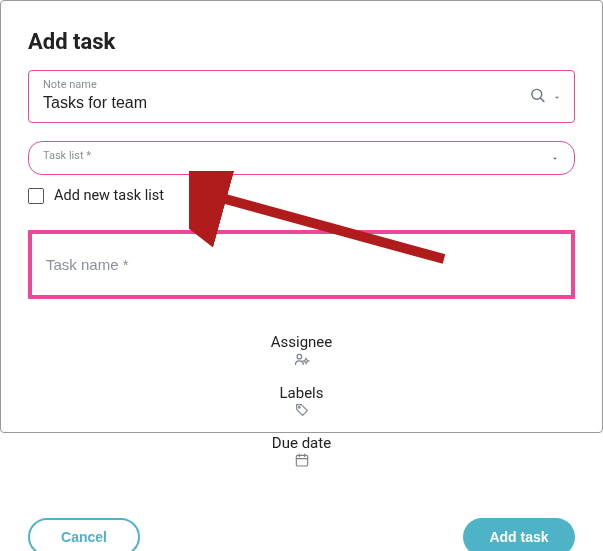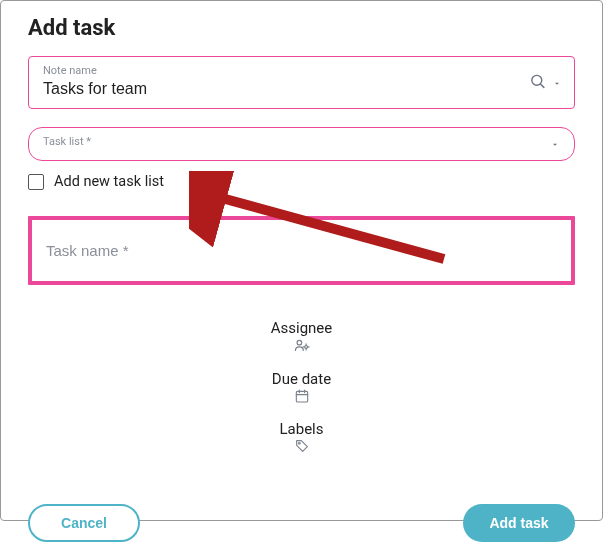--- a/index.html
+++ b/index.html
@@ -9,25 +9,25 @@
     }
     body {
       font-family: -apple-system, BlinkMacSystemFont, "Segoe UI", Roboto, Helvetica, Arial, sans-serif;
       background: #fff;
       width: 603px;
       height: 551px;
       overflow: hidden;
     }
     .modal {
       width: 603px;
-      height: 521px;
+      height: 433px;
       border: 1px solid #999;
       border-radius: 4px;
       background: #fff;
-      padding: 14px 27px 20px 27px;
+      padding: 28px 27px 20px 27px;
       position: relative;
     }
     .modal-title {
       font-size: 22px;
       font-weight: 700;
       color: #222;
       margin-bottom: 16px;
     }
     .field {
       border: 1px solid #ec4899;
@@ -205,37 +205,37 @@
           <circle cx="18.5" cy="14" r="2"></circle>
           <line x1="18.5" y1="9.8" x2="18.5" y2="11.5"></line>
           <line x1="18.5" y1="16.5" x2="18.5" y2="18.2"></line>
           <line x1="14.3" y1="14" x2="16" y2="14"></line>
           <line x1="21" y1="14" x2="22.7" y2="14"></line>
         </svg>
     </span>
   </div>
 
   <div class="meta-row">
+    <span class="meta-label">Labels</span>
+    <span class="meta-icon">
+      <svg width="16" height="16" viewBox="0 0 24 24" fill="none" stroke="currentColor" stroke-width="1.7" stroke-linecap="round" stroke-linejoin="round">
+          <path d="M20 13l-7 7-9-9V4h7l9 9z"></path>
+          <circle cx="8" cy="8" r="1.3"></circle>
+        </svg>
+    </span>
+  </div>
+
+  <div class="meta-row">
     <span class="meta-label">Due date</span>
     <span class="meta-icon">
       <svg width="16" height="16" viewBox="0 0 24 24" fill="none" stroke="currentColor" stroke-width="1.7" stroke-linecap="round" stroke-linejoin="round">
           <rect x="3.5" y="5" width="17" height="16" rx="2"></rect>
           <line x1="3.5" y1="10" x2="20.5" y2="10"></line>
           <line x1="8" y1="3" x2="8" y2="7"></line>
           <line x1="16" y1="3" x2="16" y2="7"></line>
-        </svg>
-    </span>
-  </div>
-
-  <div class="meta-row">
-    <span class="meta-label">Labels</span>
-    <span class="meta-icon">
-      <svg width="16" height="16" viewBox="0 0 24 24" fill="none" stroke="currentColor" stroke-width="1.7" stroke-linecap="round" stroke-linejoin="round">
-          <path d="M20 13l-7 7-9-9V4h7l9 9z"></path>
-          <circle cx="8" cy="8" r="1.3"></circle>
         </svg>
     </span>
   </div>
 
   <div class="button-row">
     <button class="btn btn-cancel">Cancel</button>
     <button class="btn btn-primary">Add task</button>
   </div>
 
   <svg class="arrow-annotation" width="270" height="110">

